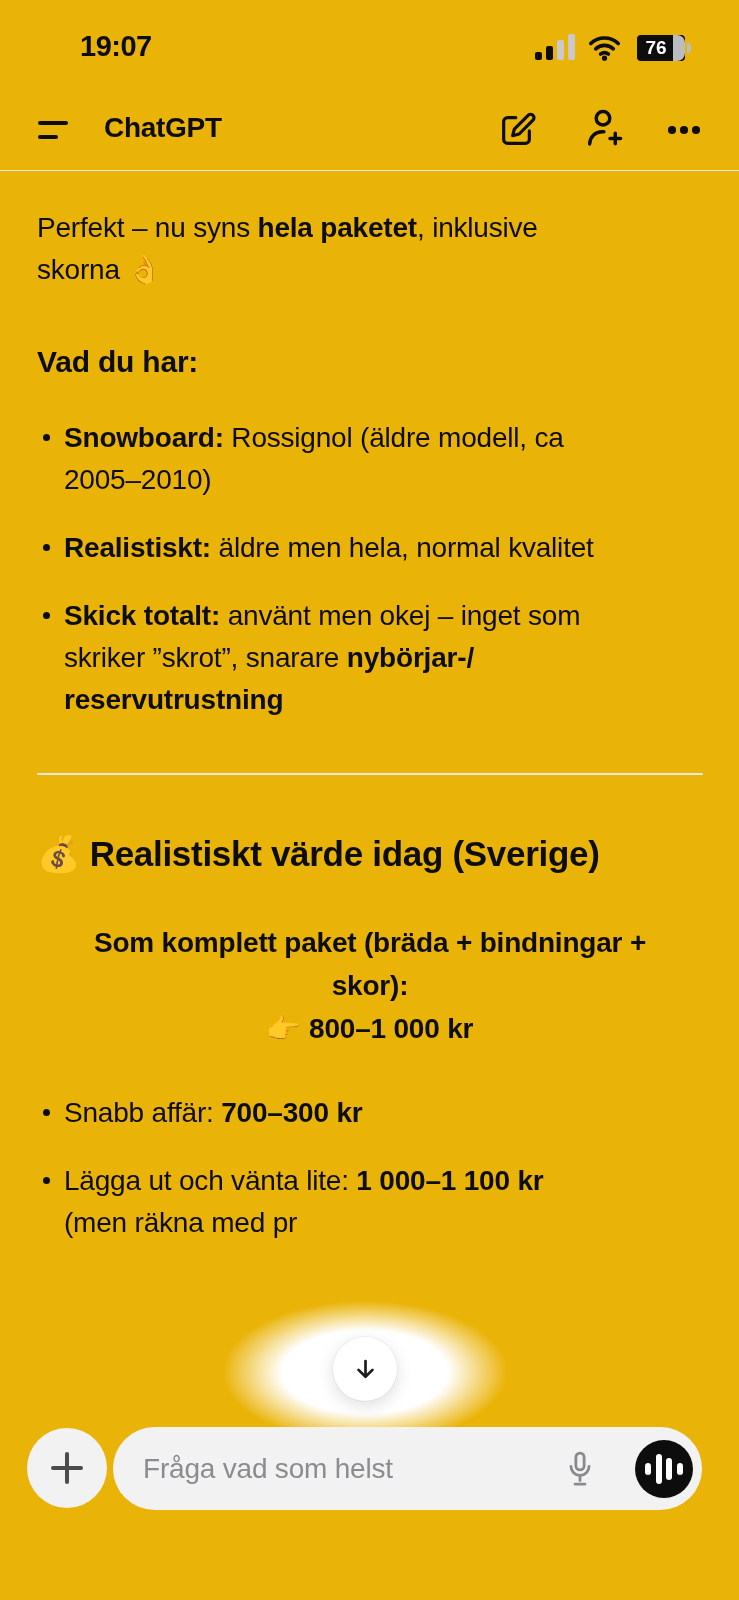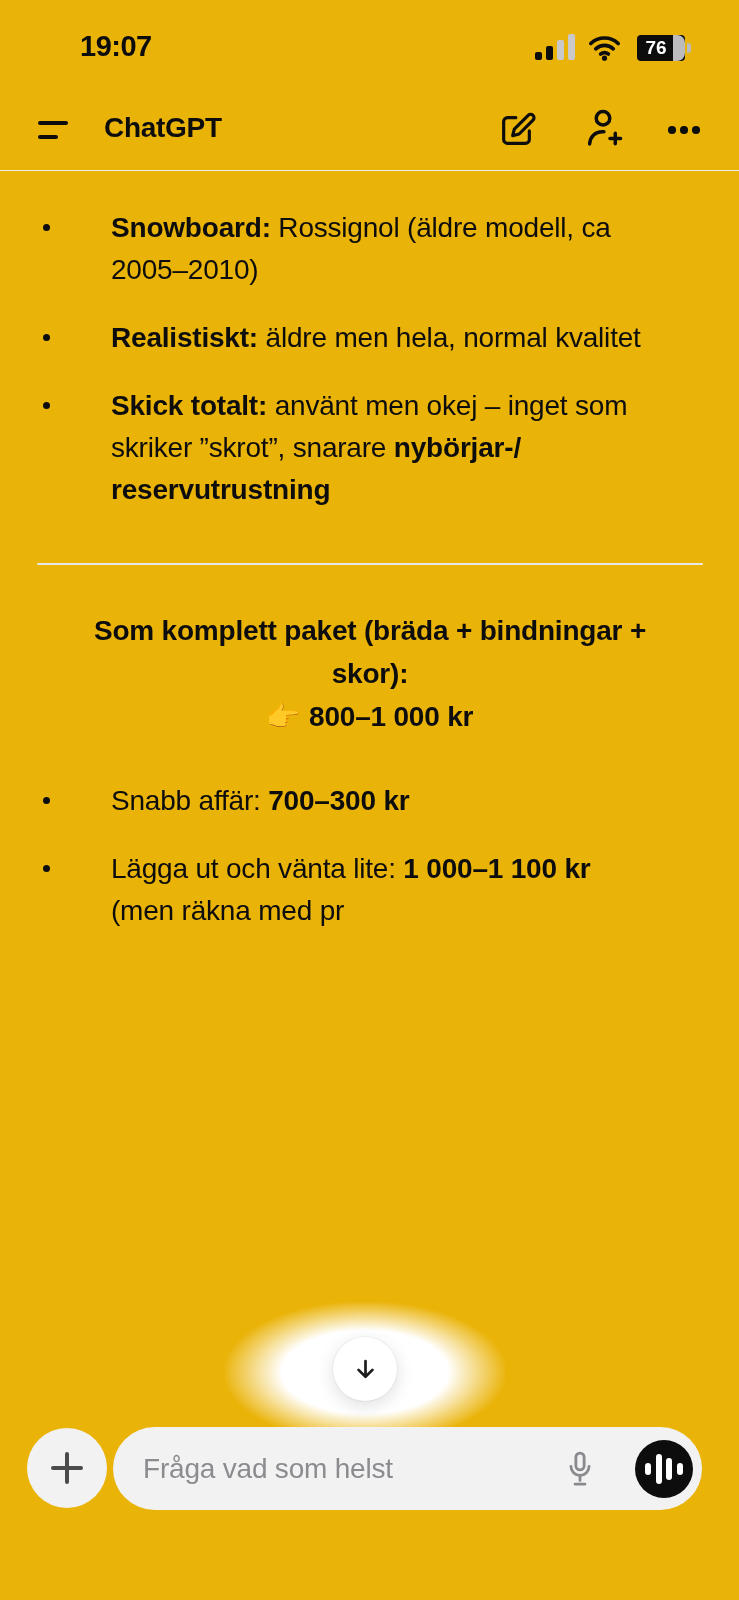--- a/index.html
+++ b/index.html
@@ -31,21 +31,21 @@
 
   
   .content{position:absolute;left:37px;top:171px;width:666px;font-size:28px;line-height:42px;letter-spacing:-.2px;}
   .content b{font-weight:700;}
   .para{margin:36px 0 0;white-space:pre-wrap;}
   .para.alt{margin-top:44px;line-height:43px;text-align:center;}
   .h3{margin-top:52px;font-size:30px;line-height:38px;font-weight:700;letter-spacing:-.2px;}
   .h2{margin-top:56px;font-size:35px;line-height:46px;font-weight:700;letter-spacing:-.3px;}
   .ul{margin-top:36px;}
   .ul.tight{margin-top:42px;}
-  .li{display:flex;margin-top:26px;gap:47px;}
+  .li{display:flex;margin-top:26px;}
   .li:first-child{margin-top:0;}
   .dot{flex:none;width:27px;position:relative;}
   .dot::after{content:'';position:absolute;left:6px;top:17px;width:7px;height:7px;border-radius:50%;background:#0d0d0d;}
   .li-text{flex:1;white-space:pre-wrap;}
   .divider{margin-top:52px;height:2px;border-radius:1px;background:#e8e8e8;}
 
   
   .glow{position:absolute;left:225px;top:1302px;width:280px;height:140px;pointer-events:none;
         background:radial-gradient(ellipse at center,#fff 42%,rgba(255,255,255,0) 72%);}
   .scroll-btn{position:absolute;left:333px;top:1337px;width:64px;height:64px;border-radius:50%;background:#fff;
@@ -110,38 +110,42 @@
     </svg>
   </div>
   <div class="dots">
     <i></i>
       <i></i>
       <i></i>
   </div>
   <div class="header-divider"></div>
 
   <div class="content" id="chat-content">
+      <div class="para"><span>Perfekt – nu syns </span><b>hela paketet</b><span>, inklusive
+skorna 👌</span></div>
+      <div class="h3">Vad du har:</div>
       <div class="ul">
         <div class="li">
           <span class="dot"></span>
           <span class="li-text"><b>Snowboard:</b><span> Rossignol (äldre modell, ca
 2005–2010)</span></span>
         </div>
         <div class="li">
           <span class="dot"></span>
           <span class="li-text"><b>Realistiskt:</b><span> äldre men hela, normal kvalitet</span></span>
         </div>
         <div class="li">
           <span class="dot"></span>
           <span class="li-text"><b>Skick totalt:</b><span> använt men okej – inget som
 skriker ”skrot”, snarare </span><b>nybörjar-/
 reservutrustning</b></span>
         </div>
       </div>
       <div class="divider"></div>
+      <div class="h2">💰 Realistiskt värde idag (Sverige)</div>
       <div class="para alt"><b>Som komplett paket (bräda + bindningar +
 skor):</b><span>
 👉 </span><b>800–1 000 kr</b></div>
       <div class="ul tight">
         <div class="li">
           <span class="dot"></span>
           <span class="li-text"><span>Snabb affär: </span><b>700–300 kr</b></span>
         </div>
         <div class="li">
           <span class="dot"></span>

